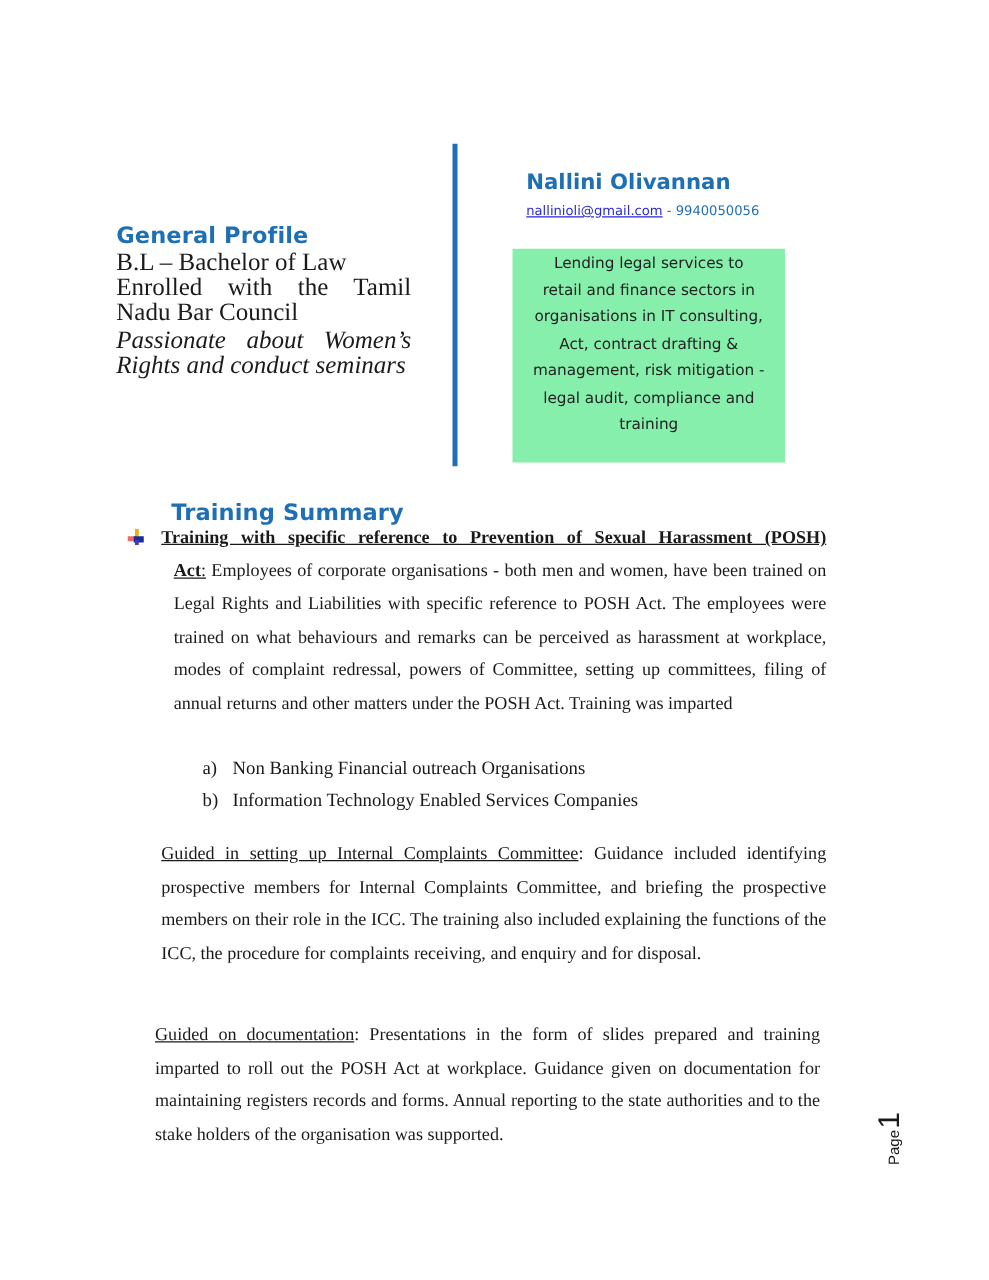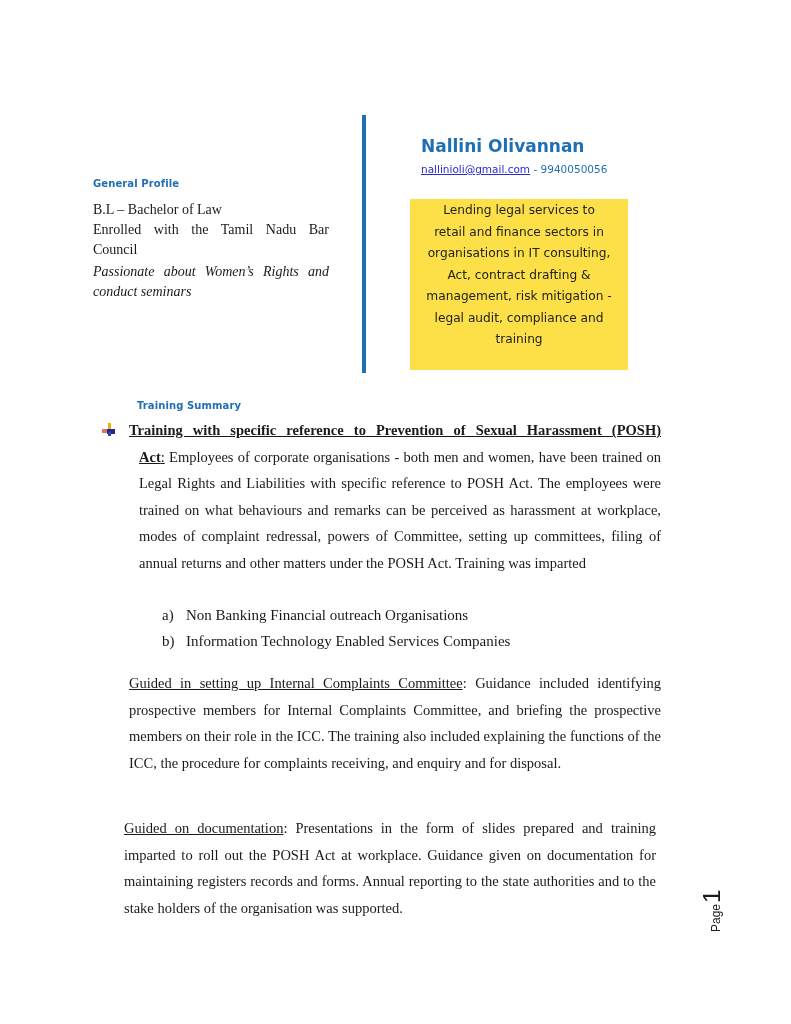--- a/index.html
+++ b/index.html
@@ -1,41 +1,41 @@
 <!DOCTYPE html>
 <html><head>
 <meta charset="utf-8">
 <style>
   html, body { margin: 0; padding: 0; background: #ffffff; }
   body { width: 791px; height: 1024px; position: relative; overflow: hidden;
          font-family: "Liberation Serif", "DejaVu Serif", serif; color: #1a1a1a; }
   .abs { position: absolute; }
 
   .section-heading { font-family: "DejaVu Sans", "Liberation Sans", sans-serif;
-                     font-weight: bold; color: #1f6fb5; font-size: 10px; letter-spacing: 0.1px; }
+                     font-weight: bold; color: #1f6fb5; font-size: 18px; letter-spacing: 0.1px; }
 
   
   #general-profile-heading { left: 93px; top: 178px; }
-  .profile-line { font-size: 14px; line-height: 20px; width: 236px; text-align: justify; }
+  .profile-line { font-size: 20px; line-height: 20px; width: 236px; text-align: justify; }
   #profile-degree { left: 93px; top: 200px; }
   #profile-enrolled { left: 93px; top: 220px; text-align-last: left; }
   #profile-passion { left: 93px; top: 262px; font-style: italic; }
 
   
   #vertical-divider { left: 362px; top: 115px; width: 4px; height: 258px; background: #1f6fb5; }
 
   
   #candidate-name { left: 421px; top: 136px; font-family: "DejaVu Sans", "Liberation Sans", sans-serif;
                     font-weight: bold; color: #1f6fb5; font-size: 17px; }
   #contact-line { left: 421px; top: 163px; font-family: "DejaVu Sans", "Liberation Sans", sans-serif;
                   font-size: 10.5px; color: #1f6fb5; white-space: nowrap; }
   #contact-email { color: #2a2ad6; text-decoration: underline; }
 
   
-  #summary-box { left: 410px; top: 199px; width: 218px; height: 171px; background: #fde047;
+  #summary-box { left: 410px; top: 199px; width: 218px; height: 171px; background: #86efac;
                  font-family: "DejaVu Sans", "Liberation Sans", sans-serif; font-size: 12.2px;
                  line-height: 21.5px; color: #222; text-align: center; padding-top: 1px; box-sizing: border-box; }
 
   
   #training-heading { left: 93px; top: 400px; margin-left: 44px; }
   #bullet-icon { left: 102px; top: 423px; width: 14px; height: 14px; }
   .body-para { font-size: 14.5px; line-height: 26.5px; text-align: justify; }
   #posh-para { left: 129px; top: 417px; width: 532px; }
   #posh-para .indent-block { padding-left: 10px; }
   .u { text-decoration: underline; }

